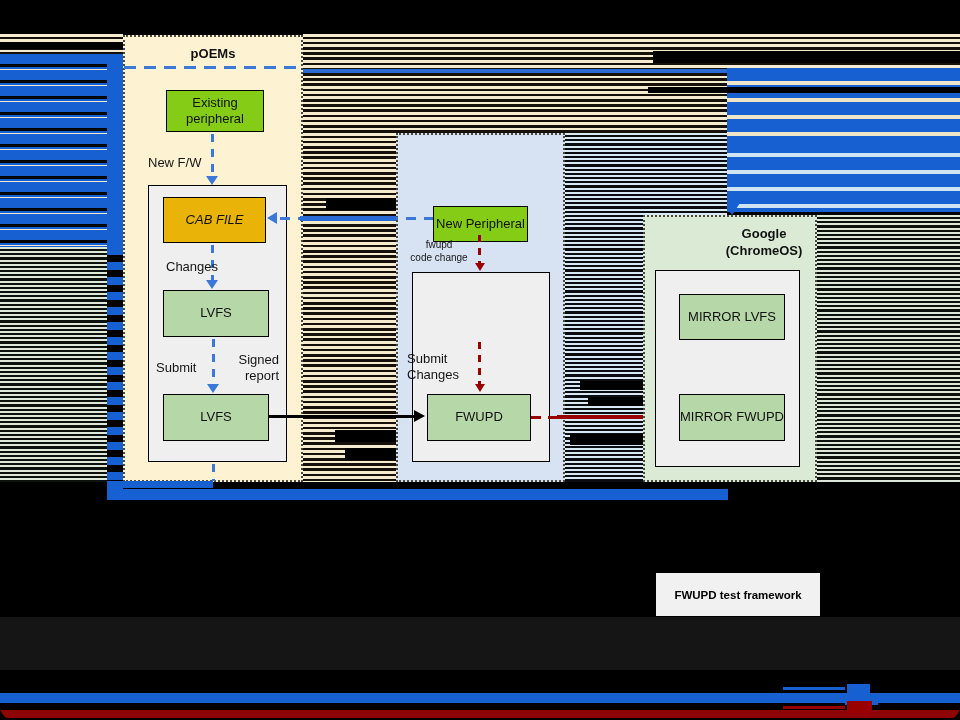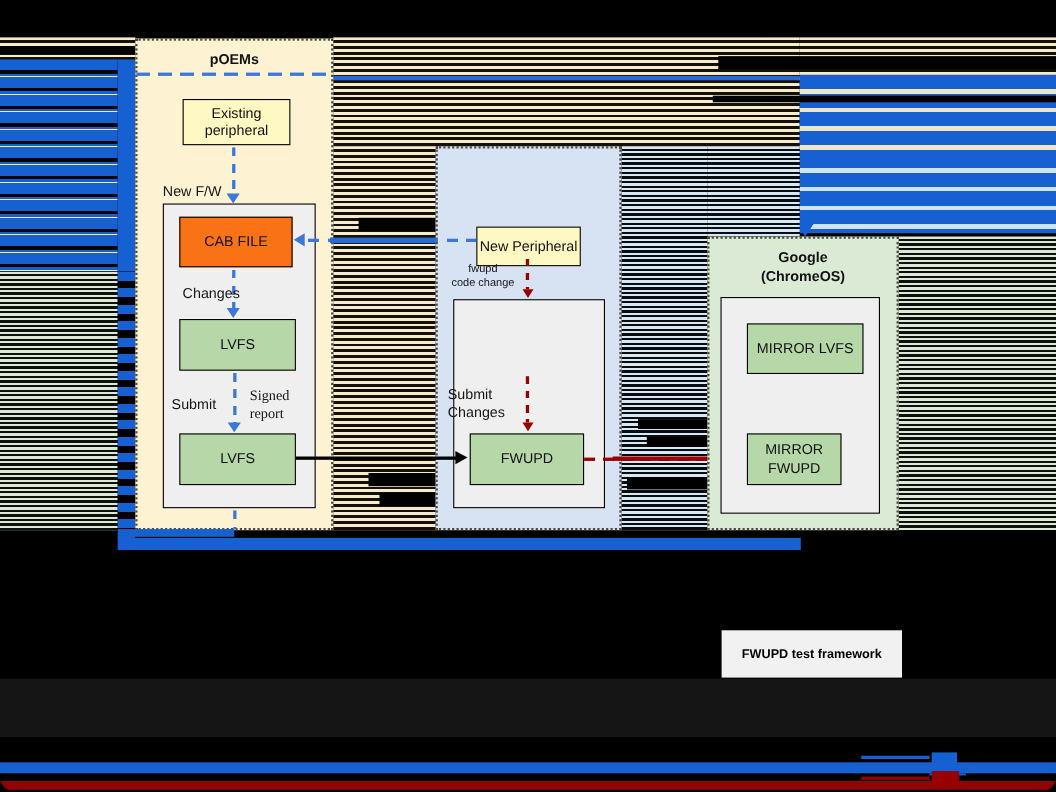--- a/index.html
+++ b/index.html
@@ -17,22 +17,22 @@
   .black-bar{background:#000;}
   .blue-solid{background:#1760d2;}
   .red-solid{background:#8f0404;}
   .dark-band{background:#151515;}
   
   .lane{border:2px dotted #4a4a40;box-sizing:border-box;}
   .lane-title{font-weight:bold;font-size:13px;text-align:center;white-space:pre-line;line-height:1.3;color:#111;}
   .graybox{background:#efefef;border:1.5px solid #000;box-sizing:border-box;}
   .node{border:1.5px solid #000;box-sizing:border-box;display:flex;align-items:center;justify-content:center;
         font-size:13px;text-align:center;white-space:pre-line;line-height:1.25;color:#111;}
-  .n-blue{background:#fef9c3;}
-  .n-pink{background:#f97316;}
+  .n-blue{background:#84cc16;}
+  .n-pink{background:#eab308;font-style:italic;}
   .n-green{background:#b6d7a8;}
   .edge-label{font-size:13px;white-space:pre-line;line-height:1.25;color:#151515;}
   .edge-label.small{font-size:10px;}
   
   .vdash-blue{width:3px;background:repeating-linear-gradient(180deg,#3c78d8 0 8px,transparent 8px 15px);}
   .hdash-blue{height:3px;background:repeating-linear-gradient(90deg,#3c78d8 0 10px,transparent 10px 18px);}
   .vdash-red{width:3px;background:repeating-linear-gradient(180deg,#990000 0 7px,transparent 7px 13px);}
   .hdash-red{height:3px;background:repeating-linear-gradient(90deg,#990000 0 10px,transparent 10px 17px);}
   .hline-black{height:3px;background:#000;}
   
@@ -82,36 +82,36 @@
   <div class="abs lane" style="left:123px;top:35px;width:180px;height:447px;background:#fdf2d2;"></div>
   <div class="abs lane-title" style="left:123px;top:46px;width:180px;">pOEMs</div>
   <div class="abs sep-dash-blue" style="left:124px;top:66px;width:178px;"></div>
   <div class="abs" style="left:303px;top:69px;width:424px;height:4px;background:#2a6ad4;"></div>
 
   <div class="abs node n-blue" style="left:166px;top:90px;width:98px;height:42px;">Existing
 peripheral</div>
 
   <div class="abs vdash-blue" style="left:211px;top:134px;height:44px;"></div>
   <div class="abs ah ah-down-blue" style="left:206px;top:176px;"></div>
-  <div class="abs edge-label" style="left:148px;top:166px;">New F/W</div>
+  <div class="abs edge-label" style="left:148px;top:155px;">New F/W</div>
 
   <div class="abs graybox" style="left:148px;top:185px;width:139px;height:277px;"></div>
 
   <div class="abs node n-pink" style="left:163px;top:197px;width:103px;height:46px;">CAB FILE</div>
 
   <div class="abs vdash-blue" style="left:211px;top:245px;height:36px;"></div>
   <div class="abs ah ah-down-blue" style="left:206px;top:280px;"></div>
   <div class="abs edge-label" style="left:166px;top:259px;">Changes</div>
 
   <div class="abs node n-green" style="left:163px;top:290px;width:106px;height:47px;">LVFS</div>
 
   <div class="abs vdash-blue" style="left:212px;top:339px;height:46px;"></div>
   <div class="abs ah ah-down-blue" style="left:207px;top:384px;"></div>
   <div class="abs edge-label" style="left:156px;top:360px;">Submit</div>
-  <div class="abs edge-label" style="left:227px;top:352px;width:52px;text-align:left;font-family:Liberation Serif, serif;">Signed
+  <div class="abs edge-label" style="left:227px;top:352px;width:52px;text-align:right;">Signed
 report</div>
 
   <div class="abs node n-green" style="left:163px;top:394px;width:106px;height:47px;">LVFS</div>
 
   <div class="abs vdash-blue" style="left:212px;top:464px;height:17px;"></div>
 
   <div class="abs lane" style="left:396px;top:133px;width:169px;height:349px;background:#d7e3f3;"></div>
 
   <div class="abs hdash-blue" style="left:280px;top:217px;width:153px;"></div>
   <div class="abs" style="left:300px;top:216px;width:96px;height:5px;background:#2a6ad4;"></div>
@@ -135,26 +135,26 @@
   <div class="abs node n-green" style="left:427px;top:394px;width:104px;height:47px;">FWUPD</div>
 
   <div class="abs hline-black" style="left:269px;top:415px;width:147px;"></div>
   <div class="abs ah ah-right-black" style="left:414px;top:410px;"></div>
 
   <div class="abs hdash-red" style="left:531px;top:416px;width:135px;"></div>
   <div class="abs" style="left:557px;top:415px;width:90px;height:4px;background:#990000;"></div>
   <div class="abs ah ah-right-red" style="left:666px;top:411px;"></div>
 
   <div class="abs lane" style="left:643px;top:215px;width:174px;height:267px;background:#dbead5;"></div>
-  <div class="abs lane-title" style="left:643px;top:226px;width:174px;">Google
+  <div class="abs lane-title" style="left:677px;top:226px;width:174px;">Google
 (ChromeOS)</div>
 
   <div class="abs graybox" style="left:655px;top:270px;width:145px;height:197px;"></div>
   <div class="abs node n-green" style="left:679px;top:294px;width:106px;height:46px;">MIRROR LVFS</div>
-  <div class="abs node n-green" style="left:679px;top:394px;width:86px;height:47px;">MIRROR FWUPD</div>
+  <div class="abs node n-green" style="left:679px;top:394px;width:106px;height:47px;">MIRROR FWUPD</div>
 
   <div class="abs blue-solid" style="left:107px;top:481px;width:106px;height:7px;"></div>
   <div class="abs blue-solid" style="left:107px;top:489px;width:621px;height:11px;"></div>
 
   <div class="abs footer-box" style="left:656px;top:573px;width:164px;height:43px;">FWUPD test framework</div>
 
   <div class="abs dark-band" style="left:0;top:617px;width:960px;height:53px;"></div>
 
   <div class="abs blue-solid" style="left:0;top:693px;width:960px;height:10px;"></div>
   <div class="abs blue-solid" style="left:783px;top:687px;width:62px;height:3px;"></div>

